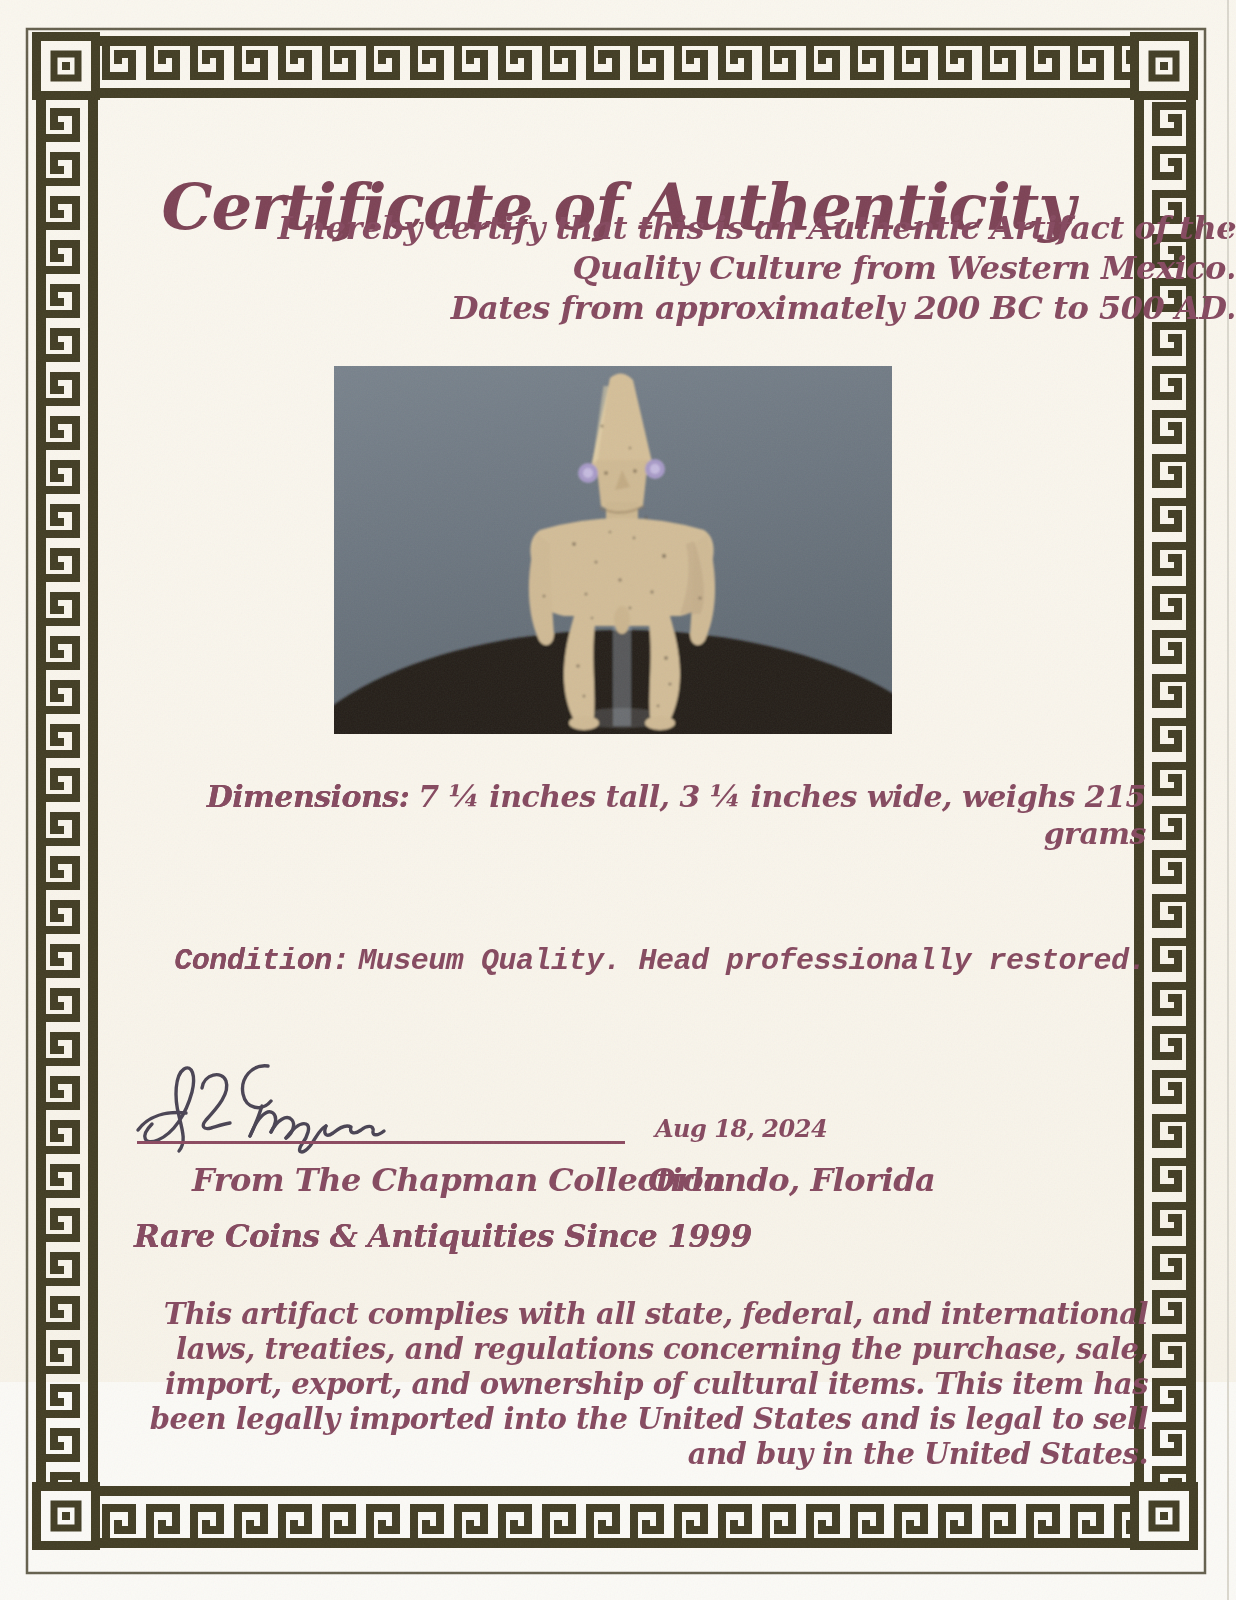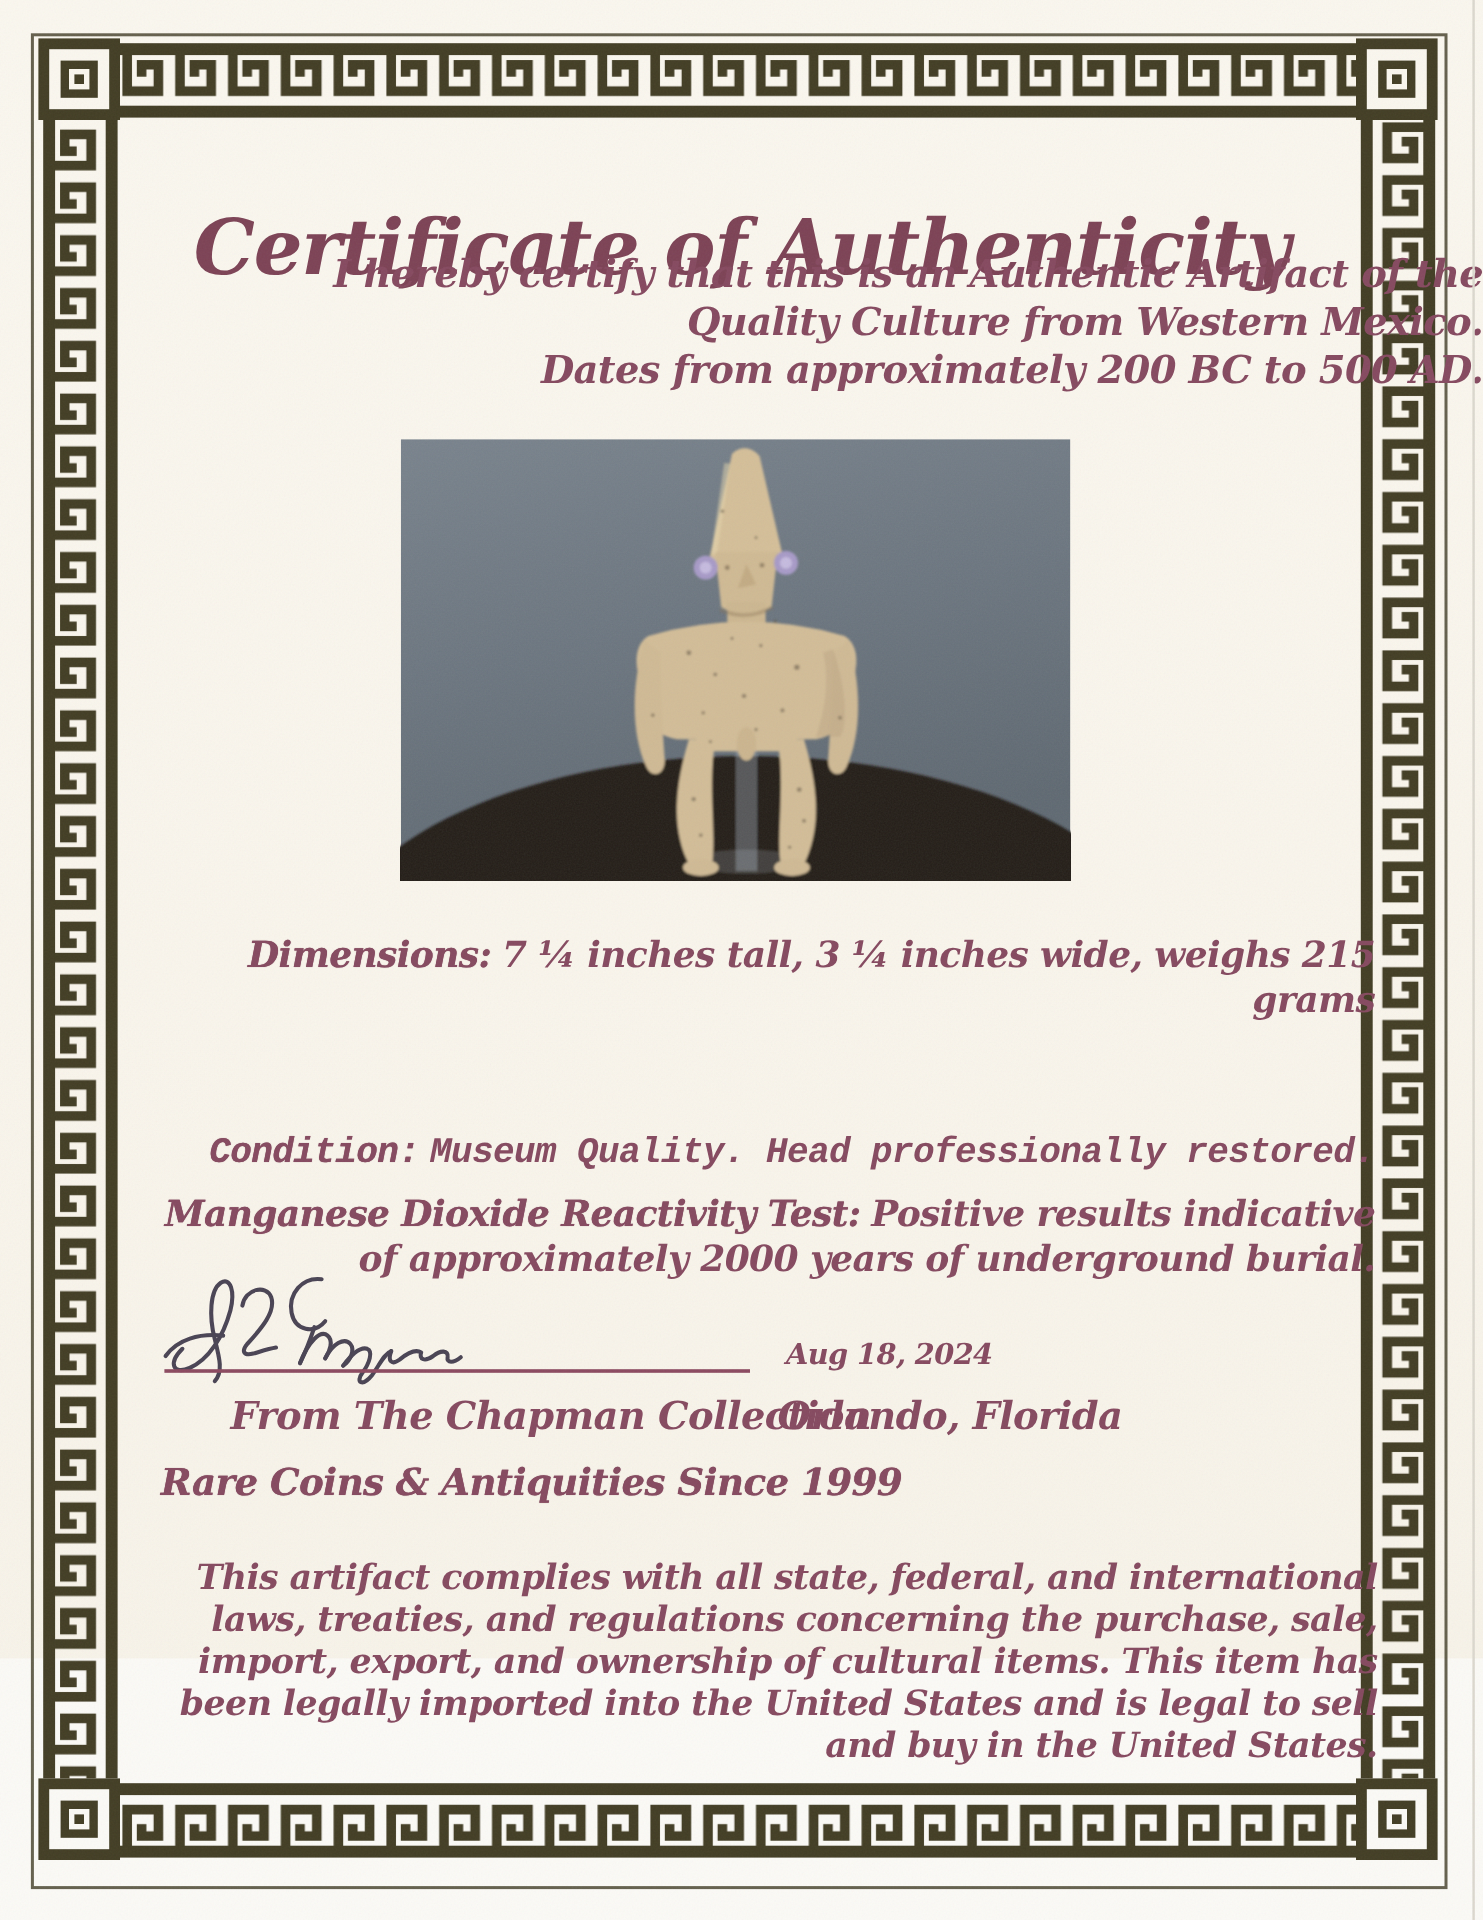--- a/index.html
+++ b/index.html
@@ -193,23 +193,20 @@
       <rect width="558" height="368" filter="url(#pgrain)" opacity="0.12"></rect>
     </svg>
   </div>
 
   <p class="txt detail d1">
     <span class="lbl">Dimensions:</span><span>7 ¼ inches tall, 3 ¼ inches wide, weighs 215 grams</span>
   </p>
   <p class="txt detail d3">
     <span class="lbl">Condition:</span><span>Museum Quality. Head professionally restored.</span>
   </p>
-  <p class="txt detail d4">
-    <span class="lbl">Manganese Dioxide Reactivity Test:</span><span>Positive results indicative of approximately 2000 years of underground burial.</span>
-  </p>
 
   <svg class="sig-svg" width="320" height="110" viewBox="0 0 320 110">
     <g fill="none" stroke="#4a4454" stroke-width="3.4" stroke-linecap="round" stroke-linejoin="round">
       <path d="M22,74 C10,86 14,96 28,90 C44,83 56,64 62,42 C66,26 62,14 54,19 C45,25 44,47 49,66 C53,82 56,93 49,101"></path>
       <path d="M8,80 C18,66 36,61 56,63"></path>
       <path d="M72,38 C74,24 92,20 96,31 C100,43 88,57 76,70 C71,76 73,80 81,78 C88,76 94,74 100,73"></path>
       <path d="M138,16 C122,14 110,28 113,44 C116,59 132,62 141,51"></path>
       <path d="M132,56 C128,68 124,78 120,86"></path>
       <path d="M120,86 C127,68 137,58 143,63 C148,67 145,76 141,82"></path>
       <path d="M141,82 C147,70 157,64 162,70 C166,75 162,84 156,88"></path>

